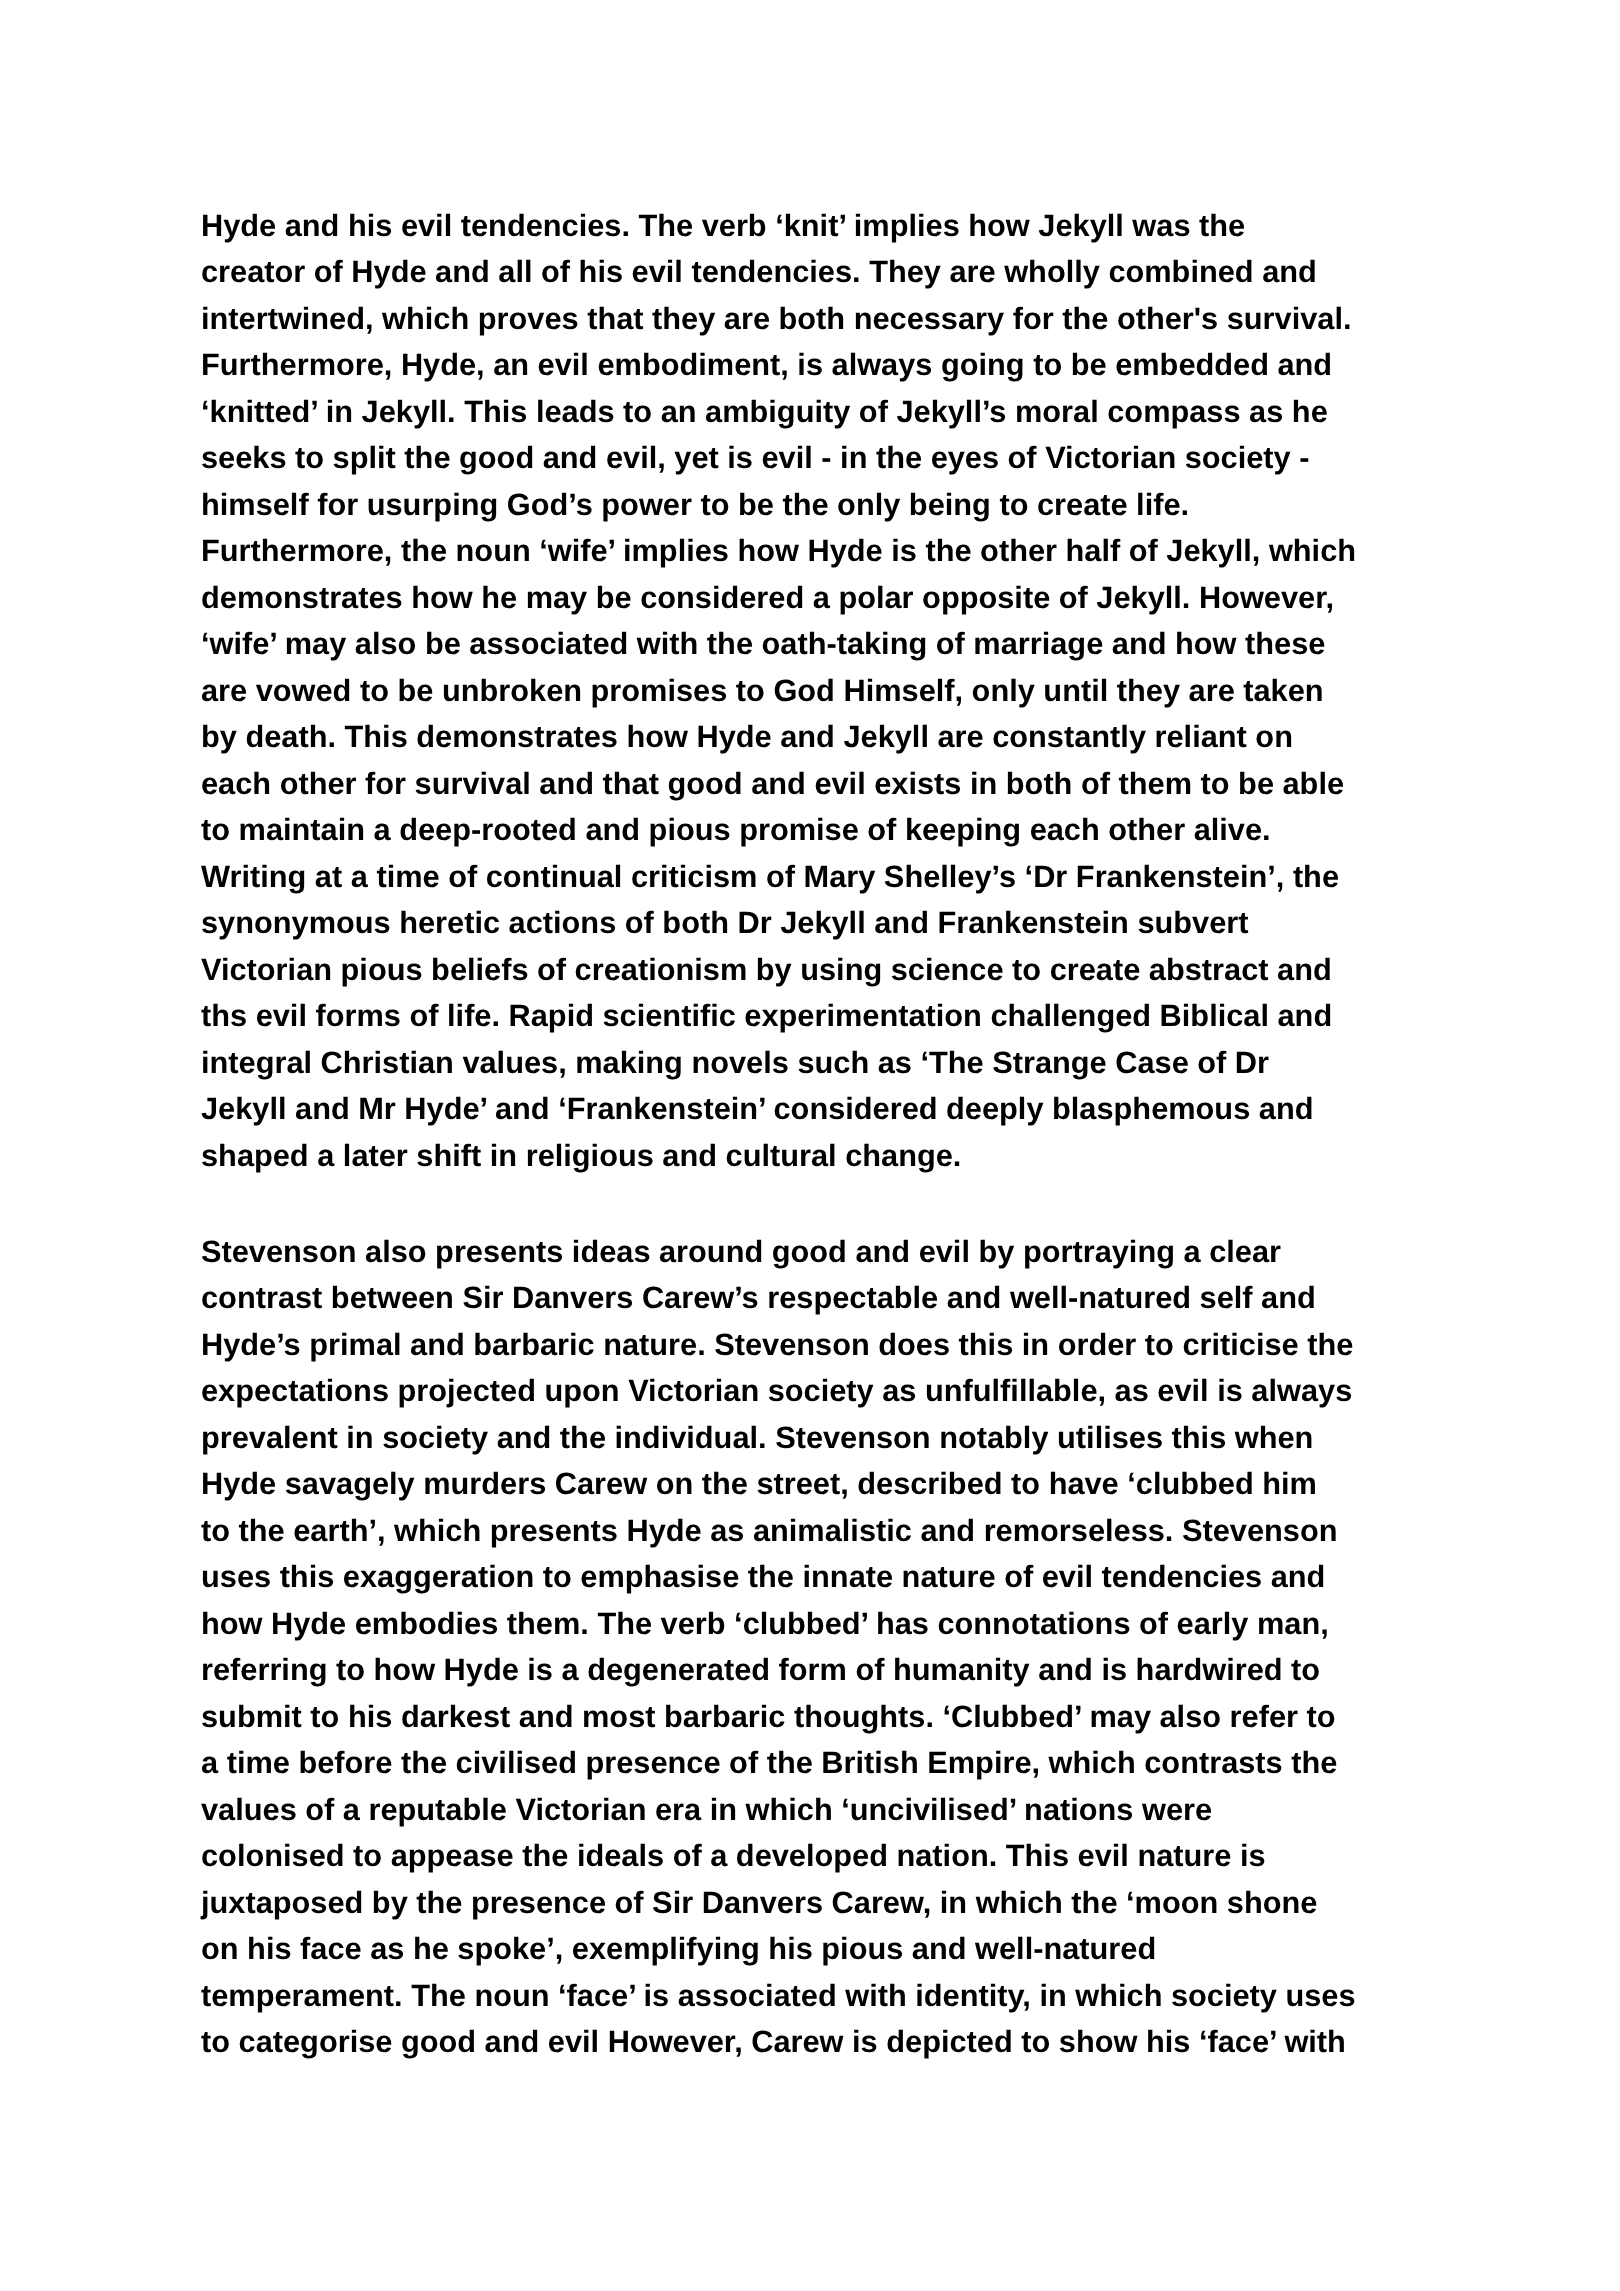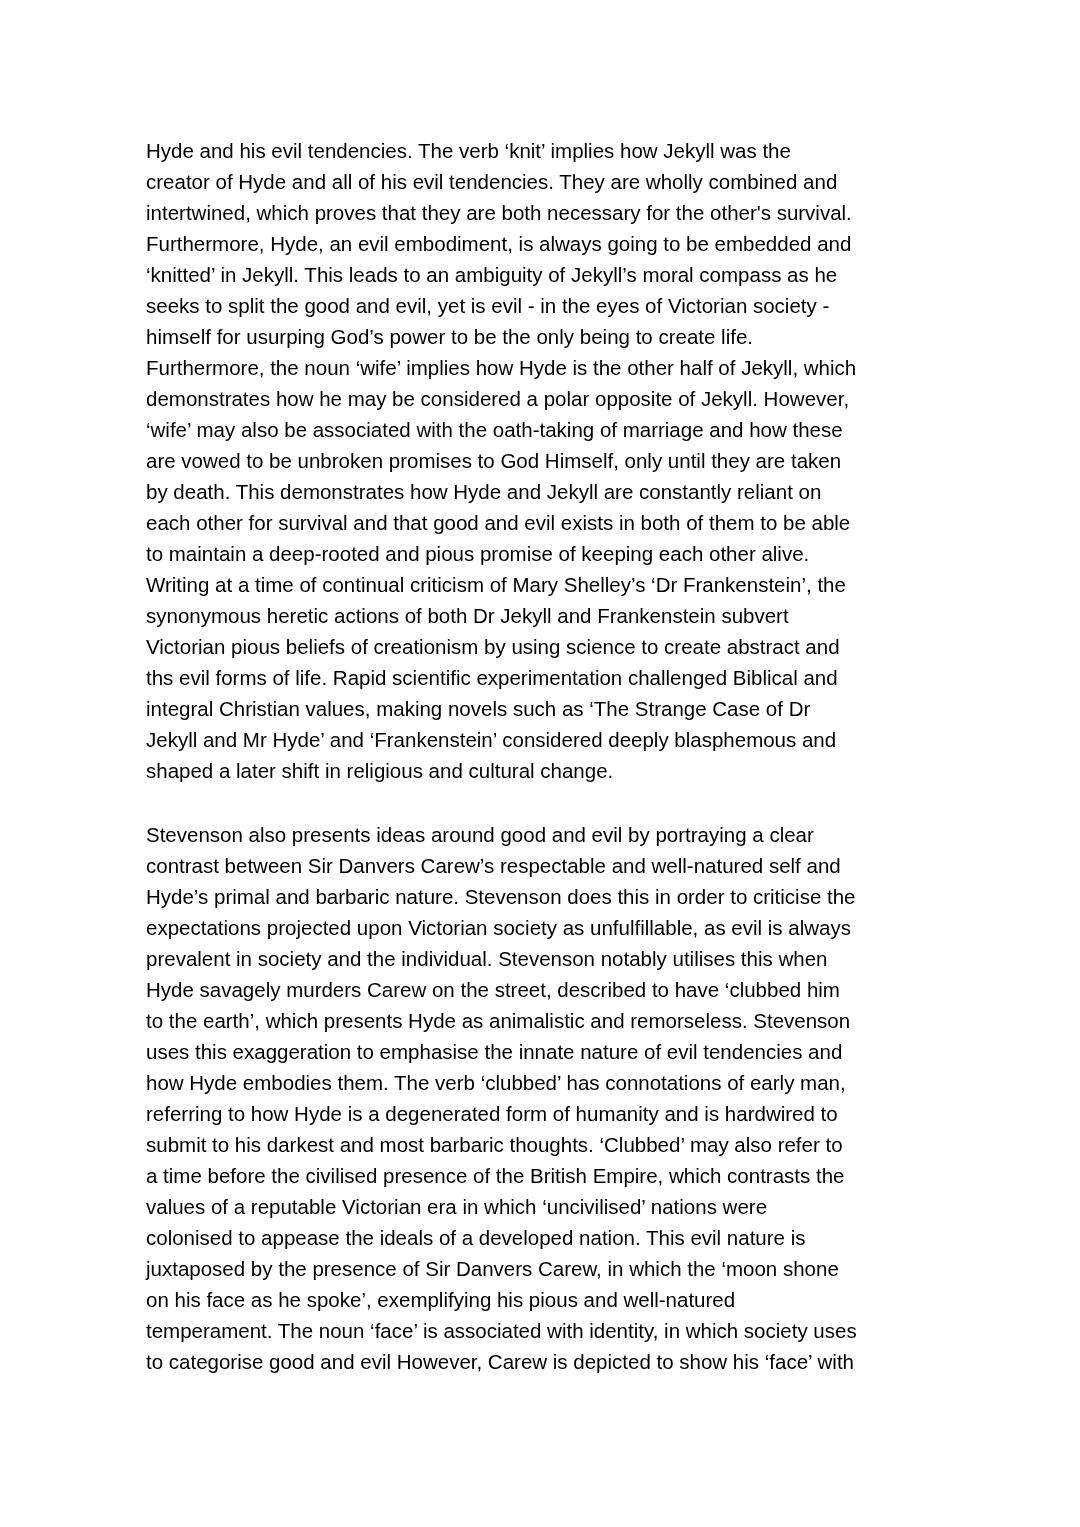--- a/index.html
+++ b/index.html
@@ -19,23 +19,24 @@
     top: 135px;
     left: 130px;
     width: 870px;
     font-family: "Liberation Sans", "DejaVu Sans", sans-serif;
     font-size: 20.5px;
     line-height: 31px;
     color: #000000;
     letter-spacing: 0;
   }
   .paragraph {
-    margin: 0 0 33px 16px;
+    margin: 0 0 33px 4px;
     white-space: pre;        
     font-kerning: normal;
+    font-weight: bold;
   }
 </style>
 </head>
 <body>
 
 <div class="page">
   <div class="doc-body">
     <p class="paragraph">Hyde and his evil tendencies. The verb ‘knit’ implies how Jekyll was the
 creator of Hyde and all of his evil tendencies. They are wholly combined and
 intertwined, which proves that they are both necessary for the other's survival.

